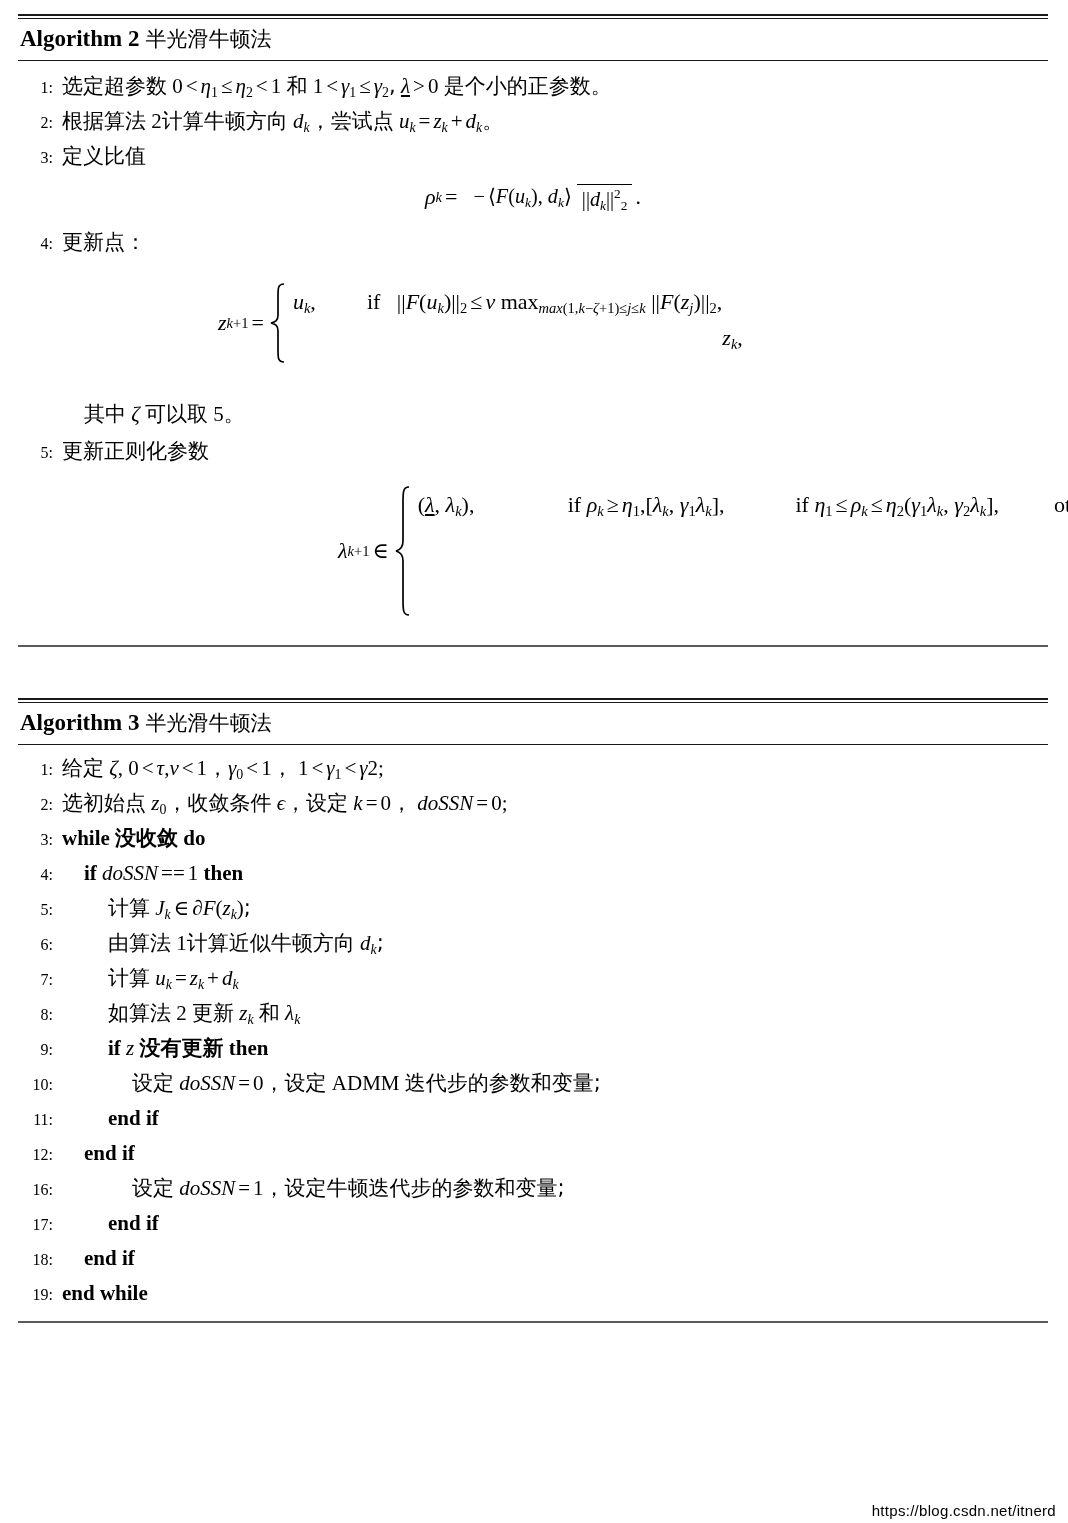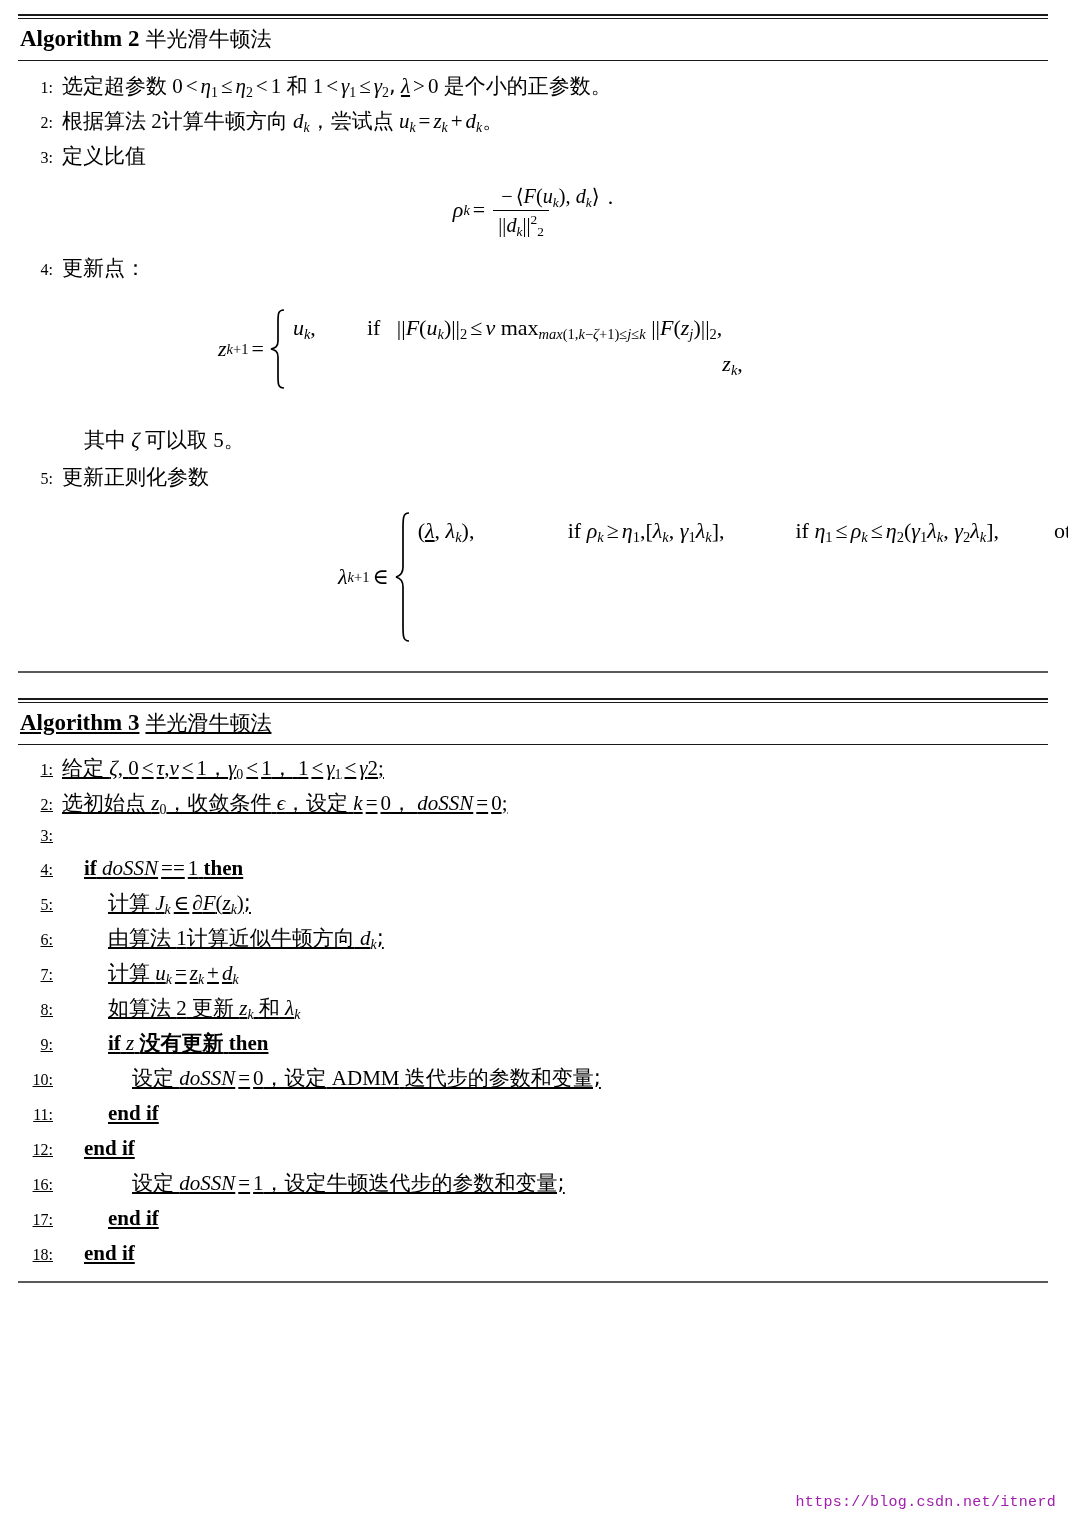--- a/index.html
+++ b/index.html
@@ -127,22 +127,21 @@
     font-size: 22px;
     padding: 10px 0 14px 0;
     white-space: nowrap;
   }
   .display.shiftL { justify-content: flex-start; padding-left: 200px; }
   .display.shiftC2 { justify-content: flex-start; padding-left: 320px; }
 
   
   .frac {
     display: inline-flex;
-    flex-direction: column;
-    align-items: flex-start;
+    align-items: center;
     vertical-align: middle;
     margin: 0 3px;
     font-size: 0.92em;
   }
   .frac .num { padding: 0 5px 2px 5px; }
   .frac .den { padding: 3px 5px 0 5px; border-top: 1.3px solid #000; }
 
   
   .cases {
     display: inline-flex;
@@ -178,24 +177,24 @@
   .note {
     font-size: 21px;
     padding: 10px 0 6px 66px;
     white-space: nowrap;
   }
 
   
   .watermark {
     position: absolute;
     right: 12px;
-    bottom: 12px;
-    font-family: Liberation Mono, monospace;
+    bottom: 4px;
+    font-family: Liberation Sans, sans-serif;
     font-size: 15px;
-    color: #a21caf;
+    color: #000000;
     letter-spacing: 0.3px;
     user-select: none;
   }
 </style>
 </head>
 <body>
 
 <div class="page">
 
   <div class="algo" style="top:14px;">
@@ -304,21 +303,21 @@
             </span>
           </span>
         </span>
       </div>
 
     </div>
 
     <div class="rule-bottom"></div>
   </div>
 
-  <div class="algo" style="top:698px;text-decoration:underline;">
+  <div class="algo" style="top:698px;">
 
     <div class="rule-top"></div>
 
     <div class="algo-title">
       <span class="kw">Algorithm 3</span><span class="cn">半光滑牛顿法</span>
     </div>
 
     <div class="rule-mid"></div>
 
     <div class="algo-body" style="padding-top:6px;">
@@ -328,20 +327,21 @@
         <span class="ltext"><span class="cn">给定</span> <span class="mi">ζ</span><span class="mtxt">,</span> <span class="mn">0</span><span class="mo">&lt;</span><span class="mi">τ</span><span class="mtxt">,</span><span class="mi">ν</span><span class="mo">&lt;</span><span class="mn">1</span><span class="cn">，</span><span class="mi">γ</span><sub class="mn">0</sub><span class="mo">&lt;</span><span class="mn">1</span><span class="cn">，</span> <span class="mn">1</span><span class="mo">&lt;</span><span class="mi">γ</span><sub class="mn">1</sub><span class="mo">&lt;</span><span class="mi">γ</span><span class="mn">2</span><span class="mtxt">;</span></span>
       </div>
 
       <div class="line">
         <span class="lineno">2:</span>
         <span class="ltext"><span class="cn">选初始点</span> <span class="mi">z</span><sub class="mn">0</sub><span class="cn">，收敛条件</span> <span class="mi">ϵ</span><span class="cn">，设定</span> <span class="mi">k</span><span class="mo">=</span><span class="mn">0</span><span class="cn">，</span> <span class="mi">doSSN</span><span class="mo">=</span><span class="mn">0</span><span class="mtxt">;</span></span>
       </div>
 
       <div class="line">
         <span class="lineno">3:</span>
+        <span class="ltext"><span class="mtxt bf">while</span> <span class="cn bf">没收敛</span> <span class="mtxt bf">do</span></span>
       </div>
 
       <div class="line">
         <span class="lineno">4:</span>
         <span class="ltext ind1"><span class="mtxt bf">if</span> <span class="mi">doSSN</span><span class="mo">==</span><span class="mn">1</span> <span class="mtxt bf">then</span></span>
       </div>
 
       <div class="line">
         <span class="lineno">5:</span>
         <span class="ltext ind2"><span class="cn">计算</span> <span class="mi">J</span><sub class="mi">k</sub><span class="mo">∈</span><span class="mi">∂</span><span class="mi">F</span><span class="mtxt">(</span><span class="mi">z</span><sub class="mi">k</sub><span class="mtxt">)</span><span class="cn">;</span></span>
@@ -393,20 +393,24 @@
       <div class="line">
         <span class="lineno">17:</span>
         <span class="ltext ind2 mtxt bf">end if</span>
       </div>
 
       <div class="line">
         <span class="lineno">18:</span>
         <span class="ltext ind1 mtxt bf">end if</span>
       </div>
 
+      <div class="line">
+        <span class="lineno">19:</span>
+        <span class="ltext mtxt bf">end while</span>
+      </div>
 
     </div>
 
     <div class="rule-bottom"></div>
   </div>
 
   <div class="watermark">https://blog.csdn.net/itnerd</div>
 
 </div>
 

